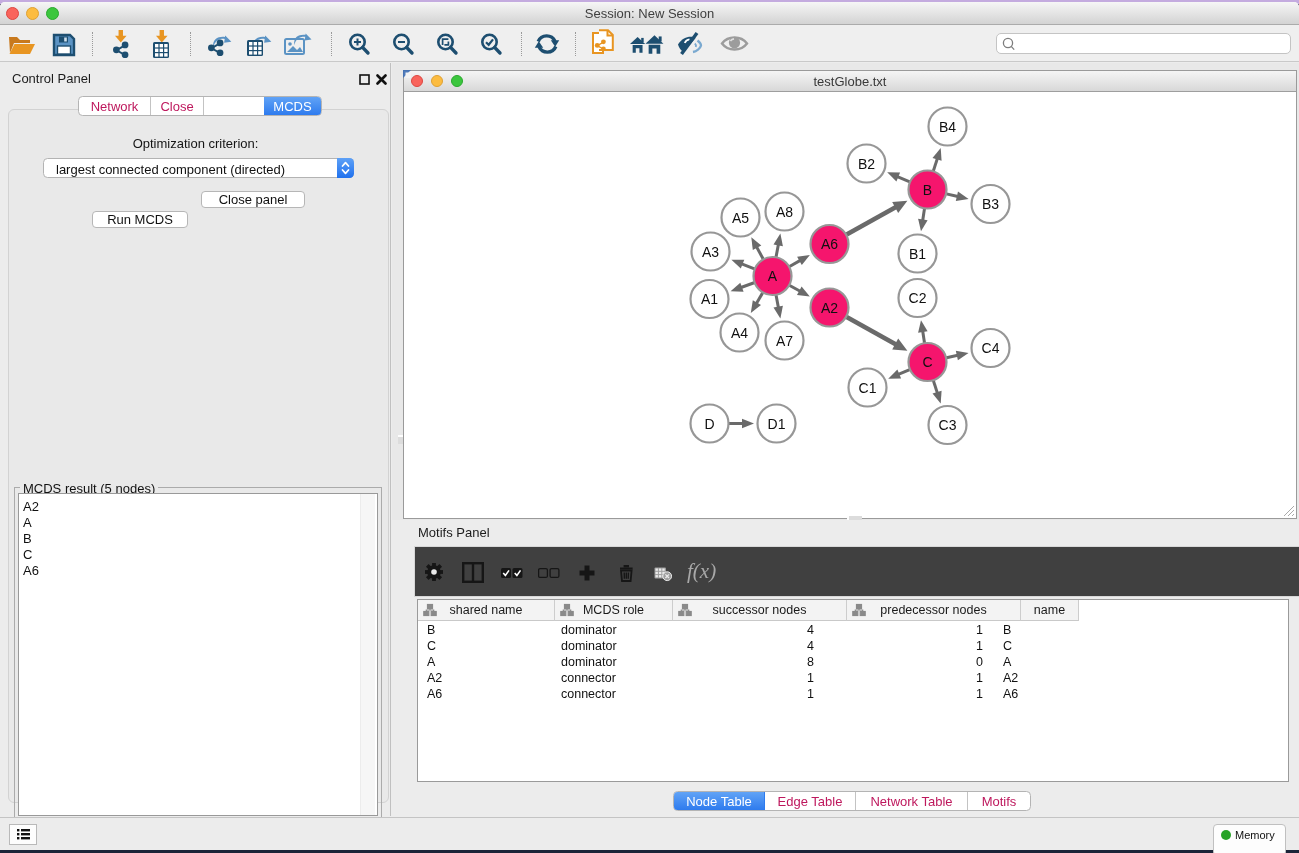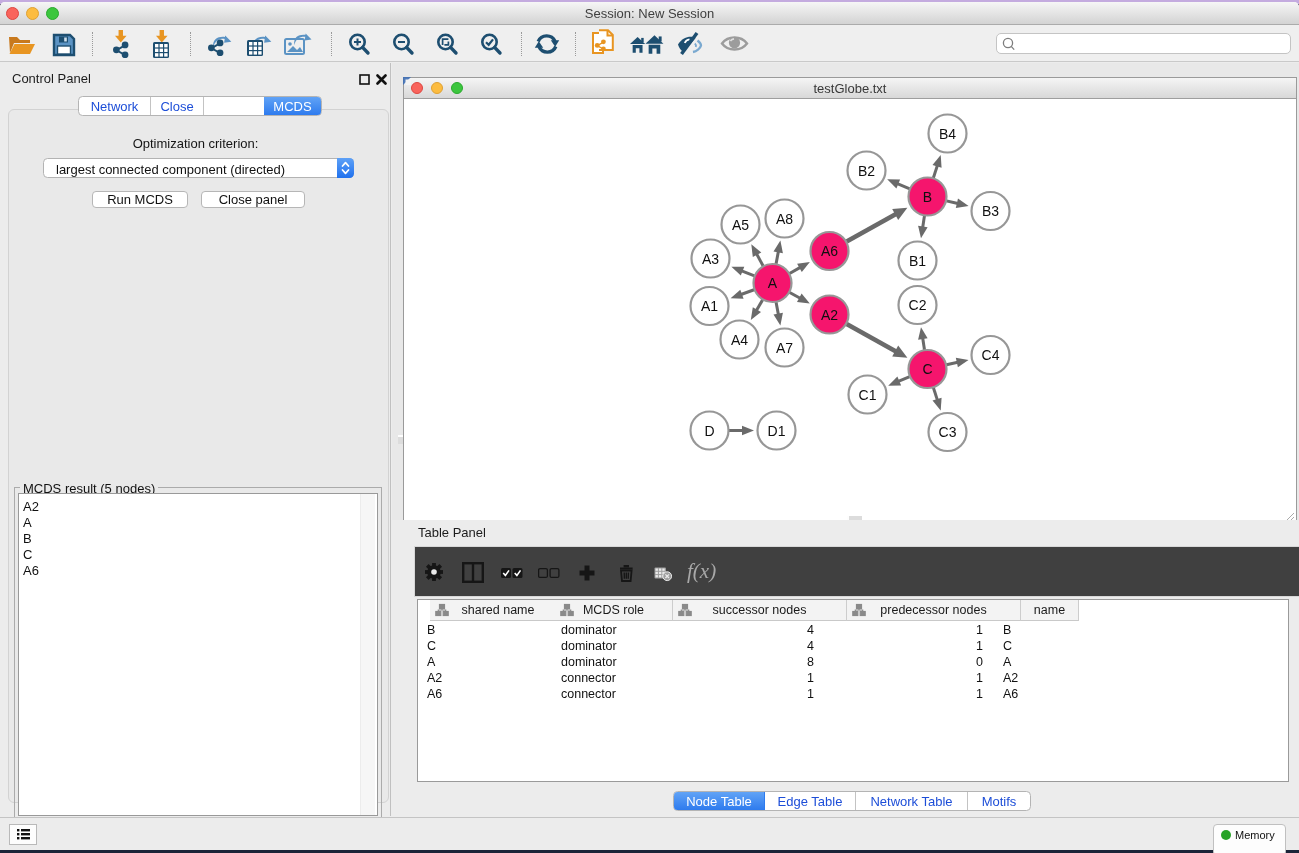--- a/index.html
+++ b/index.html
@@ -19,39 +19,39 @@
 .tbi { position:absolute; top:0; }
 .tbsep { position:absolute; top:7px; height:24px; width:0; border-left:1px dotted #9a9a9a; }
 #search { position:absolute; left:996px; top:8px; width:295px; height:21px; background:#fff; border:1px solid #c4c4c4; border-radius:5px; }
 
 #controlpanel { position:absolute; left:0; top:61px; width:391px; height:753px; background:#ececec; border-right:1px solid #c0c0c0; }
 .panehdr { font-size:13px; color:#1c1c1c; }
 .hicon { position:absolute; top:11px; width:11px; height:11px; }
 #cp-body { position:absolute; left:8px; top:46px; width:381px; height:694px; background:#e9e9e9; border:1px solid #d2d2d2; border-radius:6px; }
 
 .seg { position:absolute; display:flex; height:20px; border:1px solid #b4b4b4; border-radius:4.5px; background:#fff; overflow:hidden; font-size:13px; }
-.seg div { display:flex; align-items:center; justify-content:center; color:#1d4ed8; border-right:1px solid #c3c3c3; }
+.seg div { display:flex; align-items:center; justify-content:center; color:#be185d; border-right:1px solid #c3c3c3; }
 .seg div:last-child { border-right:none; }
 .seg div.on { background:linear-gradient(#61a3f6,#2e7bee); color:#fff; border-right-color:#2e7bee; }
 #cptabs { left:78px; top:33px; }
 #cptabs .s1 { width:72px; } #cptabs .s2 { width:53px; } #cptabs .s3 { width:60px;margin-top:30px; } #cptabs .s4 { width:57px; }
 #optlabel { position:absolute; left:0; width:391px; top:73px; text-align:center; font-size:13px; color:#151515; }
 #dropdown { position:absolute; left:43px; top:95px; width:311px; height:20px; background:#fff; border:1px solid #b3b3b3; border-radius:4.5px; }
 #dropdown .txt { position:absolute; left:12px; top:3px; font-size:13px; color:#111; }
 #dropdown .step { position:absolute; right:-1px; top:-1px; width:17px; height:20px; background:linear-gradient(#5ea1f7,#2071ee); border-radius:0 4.5px 4.5px 0; }
 .btn { position:absolute; top:128px; height:17px; background:#fff; border:1px solid #b6b6b6; border-radius:4px; font-size:13px; color:#111; text-align:center; line-height:16px; }
 
 #fieldset { position:absolute; left:14px; top:424px; width:368px; height:332px; border:1px solid #ababab; }
 #fieldset .lbl { position:absolute; left:5px; top:-7px; background:#e9e9e9; padding:0 3px; font-size:13px; color:#111; }
 #listbox { position:absolute; left:3px; top:5px; width:360px; height:323px; background:#fff; border:1px solid #999; font-size:13px; color:#111; }
 #listbox .sc { position:absolute; right:2px; top:0; bottom:0; width:15px; background:#f6f6f6; border-left:1px solid #ececec; }
 #listbox div.it { padding-left:4px; height:16px; line-height:16px; }
 
 #rightarea { position:absolute; left:392px; top:61px; width:907px; height:753px; background:#e8e8e8; }
-#netwin { position:absolute; left:11px; top:14px; width:894px; height:449px; background:#fff; border:1px solid #9a9a9a; }
+#netwin { position:absolute; left:11px; top:7px; width:894px; height:449px; background:#fff; border:1px solid #9a9a9a; }
 #netwin .wtitle { position:absolute; left:0; top:0; width:892px; height:21px; background:linear-gradient(#f5f5f5,#d8d8d8); border-bottom:1px solid #9e9e9e; }
 #netwin .wtitle .title { position:absolute; left:0; right:0; top:3px; text-align:center; font-size:13px; color:#383838; }
 #netwin .t1 { left:7px; top:4px; width:12px; height:12px; background:#f9645c; border:0.5px solid #dd4741; }
 #netwin .t2 { left:27px; top:4px; width:12px; height:12px; background:#fcbc40; border:0.5px solid #dfa133; }
 #netwin .t3 { left:47px; top:4px; width:12px; height:12px; background:#3cc63e; border:0.5px solid #2aa92e; }
 #graph { position:absolute; left:0; top:22px; }
 
 #tablepanel { position:absolute; left:0; top:457px; width:907px; height:296px; background:#ececec; }
 #tp-toolbar { position:absolute; left:22px; top:26px; width:973px; height:51px; background:#404040; border:1px solid #d8d8d8; border-radius:0; }
 #tp-table { position:absolute; left:25px; top:79px; width:872px; height:183px; background:#fff; border:1px solid #9a9a9a; }
@@ -247,21 +247,21 @@
         <div class="s4 on">MCDS</div>
       </div>
     <div id="dropdown">
         <span class="txt">largest connected component (directed)</span>
       <div class="step"><svg width="17" height="20" viewBox="0 0 17 20">
             <path d="M5.5 8 L8.5 4.6 L11.5 8" fill="none" stroke="#fff" stroke-width="1.7" stroke-linecap="round" stroke-linejoin="round"></path>
             <path d="M5.5 12 L8.5 15.4 L11.5 12" fill="none" stroke="#fff" stroke-width="1.7" stroke-linecap="round" stroke-linejoin="round"></path>
           </svg></div>
     </div>
     <div id="optlabel">Optimization criterion:</div>
-    <div class="btn" style="left:92px; width:96px;">Run MCDS</div>
+    <div class="btn" style="left:92px; width:96px;margin-top:20px;">Run MCDS</div>
     <div class="btn" style="left:201px; width:104px;">Close panel</div>
     <div id="fieldset">
         <span class="lbl">MCDS result (5 nodes)</span>
       <div id="listbox">
           <div class="sc"></div>
         <div class="it" style="margin-top:5px;">A2</div>
           <div class="it">A</div>
           <div class="it">B</div>
           <div class="it">C</div>
           <div class="it">A6</div>
@@ -362,21 +362,21 @@
 <circle cx="370.5" cy="331.5" r="19" fill="#ffffff" stroke="#979797" stroke-width="2.2"></circle>
 <text x="370.5" y="336.5" text-anchor="middle" font-size="14" fill="#101010">D1</text>
       </svg>
       <svg style="position:absolute; right:1px; bottom:1px;" width="12" height="12">
           <path d="M11 1 L1 11 M11 5 L5 11 M11 9 L9 11" stroke="#aaa" stroke-width="1"></path>
         </svg>
     </div>
     <div style="position:absolute;left:6px;top:372px;width:5px;height:9px;background:#dcdcdc;border-top:2px solid #fdfdfd;"></div>
     <div style="position:absolute;left:455px;top:453px;width:15px;height:5px;background:#dcdcdc;border-left:2px solid #fdfdfd;"></div>
     <div id="tablepanel">
-      <div class="panehdr" style="position:absolute;left:26px;top:5px;">Table Panel</div>
+      <div class="panehdr" style="position:absolute;left:26px;top:5px;">Motifs Panel</div>
 
       <div id="tp-toolbar">
         <svg style="position:absolute;left:10px;top:16px" width="18" height="18" viewBox="0 0 18 18">
             <rect x="7.1" y="-0.5" width="3.8" height="19" fill="#161616" transform="rotate(0 9 9)"></rect>
             <rect x="7.1" y="-0.5" width="3.8" height="19" fill="#161616" transform="rotate(45 9 9)"></rect>
             <rect x="7.1" y="-0.5" width="3.8" height="19" fill="#161616" transform="rotate(90 9 9)"></rect>
             <rect x="7.1" y="-0.5" width="3.8" height="19" fill="#161616" transform="rotate(135 9 9)"></rect>
             <circle cx="9" cy="9" r="6.8" fill="#161616"></circle>
             <circle cx="9" cy="9" r="2.8" fill="#eaeaea"></circle>
           </svg>
@@ -415,21 +415,21 @@
             <rect x="8.3" y="7.8" width="2.4" height="2.3" fill="#eaeaea"></rect>
             <rect x="1.5" y="11.1" width="2.4" height="2.3" fill="#eaeaea"></rect>
             <rect x="4.9" y="11.1" width="2.4" height="2.3" fill="#eaeaea"></rect>
             <rect x="8.3" y="11.1" width="2.4" height="2.3" fill="#eaeaea"></rect>
             <circle cx="13.2" cy="12.2" r="4.4" fill="#9e9e9e" stroke="#eaeaea" stroke-width="1"></circle>
             <path d="M11.4 10.4 L15 14 M15 10.4 L11.4 14" stroke="#eaeaea" stroke-width="1.3"></path>
           </svg>
         <div style="position:absolute;left:272px;top:12px;font-family:'Liberation Serif',serif;font-style:italic;font-size:21px;color:#a8a8a8;">f(x)</div>
       </div>
       <div id="tp-table">
-        <div class="thead" style="left:12px;width:137px;">
+        <div class="thead" style="left:0px;width:137px;">
             <svg style="position:absolute;left:5px;top:3px" width="14" height="14" viewBox="0 0 14 14">
               <g fill="none" stroke="#8a8a8a" stroke-width="1.2">
                 <rect x="4.5" y="1.5" width="5" height="4" fill="#8a8a8a"></rect>
                 <rect x="0.8" y="8.5" width="5" height="4" fill="#8a8a8a"></rect>
                 <rect x="8.2" y="8.5" width="5" height="4" fill="#8a8a8a"></rect>
                 <path d="M7 5.5 L7 7 M3.3 8.5 L3.3 7 L10.7 7 L10.7 8.5"></path>
               </g>
             </svg>
             <span>shared name</span>
           </div>

